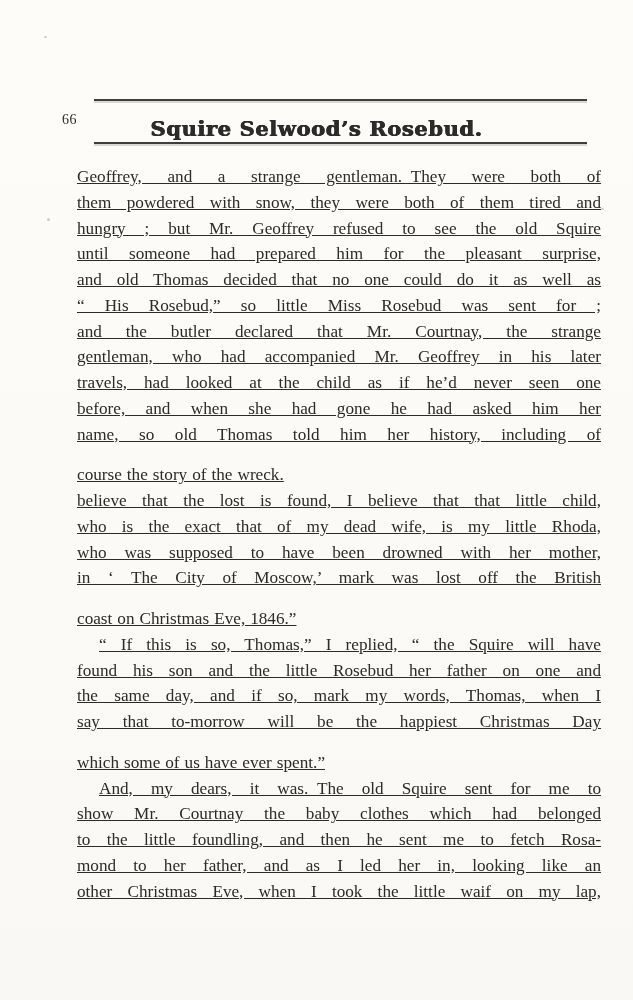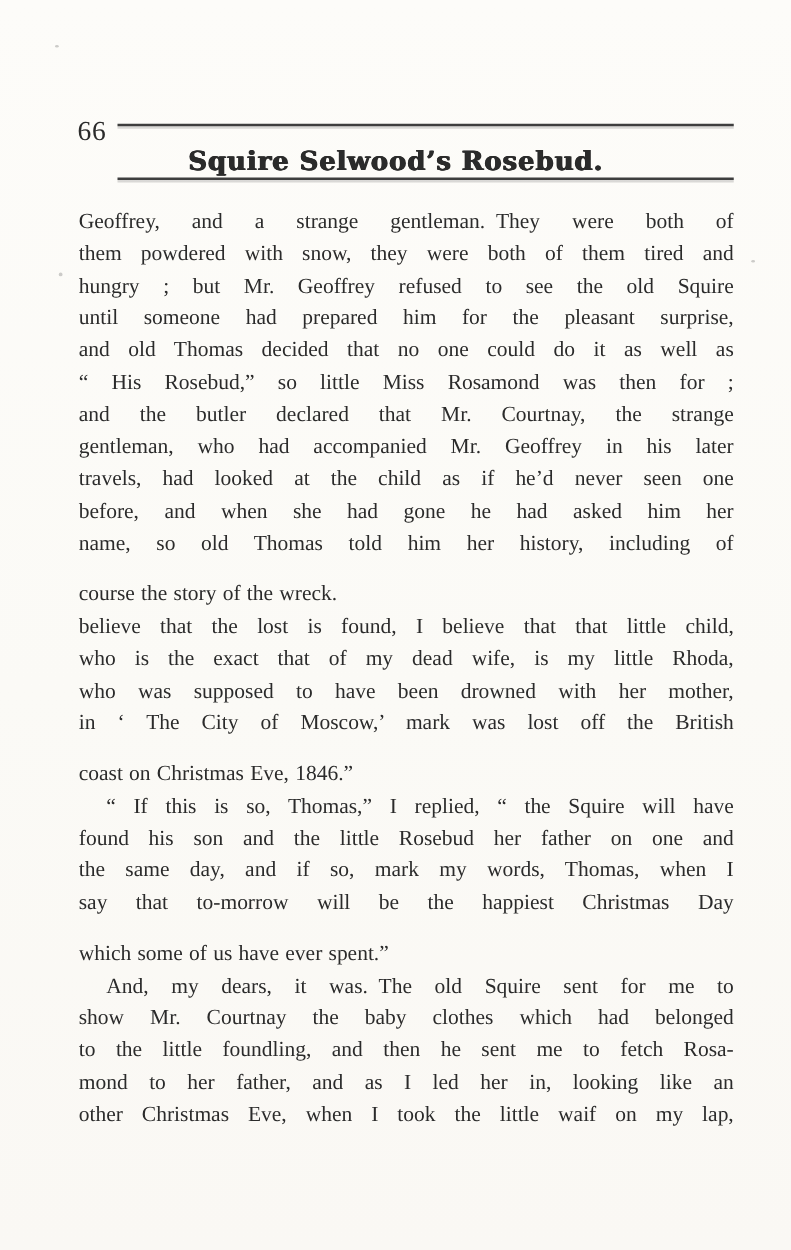--- a/index.html
+++ b/index.html
@@ -15,38 +15,39 @@
   
   .rule {
     position:absolute; left:94px; width:493px; height:2px;
     background:#3e3e3e;
     box-shadow:0 2px 0 rgba(62,62,62,0.18);
   }
   .rule.top    { top:99px; }
   .rule.bottom { top:142px; }
 
   .page-number {
-    position:absolute; left:62px; top:92px;
-    font-size:22px; letter-spacing:0.5px;
+    position:absolute; left:62px; top:112px;
+    font-size:14px; letter-spacing:0.5px;
   }
   .header-title {
     position:absolute; left:0; right:0; top:104px;
     text-align:center;
     font-family:"DejaVu Serif", serif;
     font-weight:700;
     font-size:21px;
     letter-spacing:0.6px;
     
     text-shadow:0.6px 0 0 currentColor, -0.3px 0 0 currentColor;
     margin-top:12px;
   }
 
   .body-text {
-    position:absolute; left:63px; top:164px; width:524px;
+    position:absolute; left:77px; top:164px; width:524px;
     font-size:17.2px;
+    text-decoration:underline;
   }
   .line {
     height:25.75px; line-height:25.75px;
     text-align:justify; text-align-last:justify;
     overflow:hidden;
     word-spacing:0.04em;
     white-space:normal;
   }
   .line.para-end { text-align-last:left;margin-top:15px; }
   .line.indent   { text-indent:22px; }
@@ -74,21 +75,21 @@
 
   <div class="rule bottom"></div>
 
   <div class="body-text">
 
     <div class="line">Geoffrey, and a strange gentleman. They were both of</div>
     <div class="line">them powdered with snow, they were both of them tired and</div>
     <div class="line">hungry ; but Mr. Geoffrey refused to see the old Squire</div>
     <div class="line">until someone had prepared him for the pleasant surprise,</div>
     <div class="line">and old Thomas decided that no one could do it as well as</div>
-    <div class="line">“ His Rosebud,” so little Miss Rosamond was then for ;</div>
+    <div class="line">“ His Rosebud,” so little Miss Rosebud was sent for ;</div>
     <div class="line">and the butler declared that Mr. Courtnay, the strange</div>
     <div class="line">gentleman, who had accompanied Mr. Geoffrey in his later</div>
     <div class="line">travels, had looked at the child as if he’d never seen one</div>
     <div class="line">before, and when she had gone he had asked him her</div>
     <div class="line">name, so old Thomas told him her history, including of</div>
     <div class="line para-end">course the story of the wreck.</div>
 
     <div class="line">believe that the lost is found, I believe that that little child,</div>
     <div class="line">who is the exact that of my dead wife, is my little Rhoda,</div>
     <div class="line">who was supposed to have been drowned with her mother,</div>

